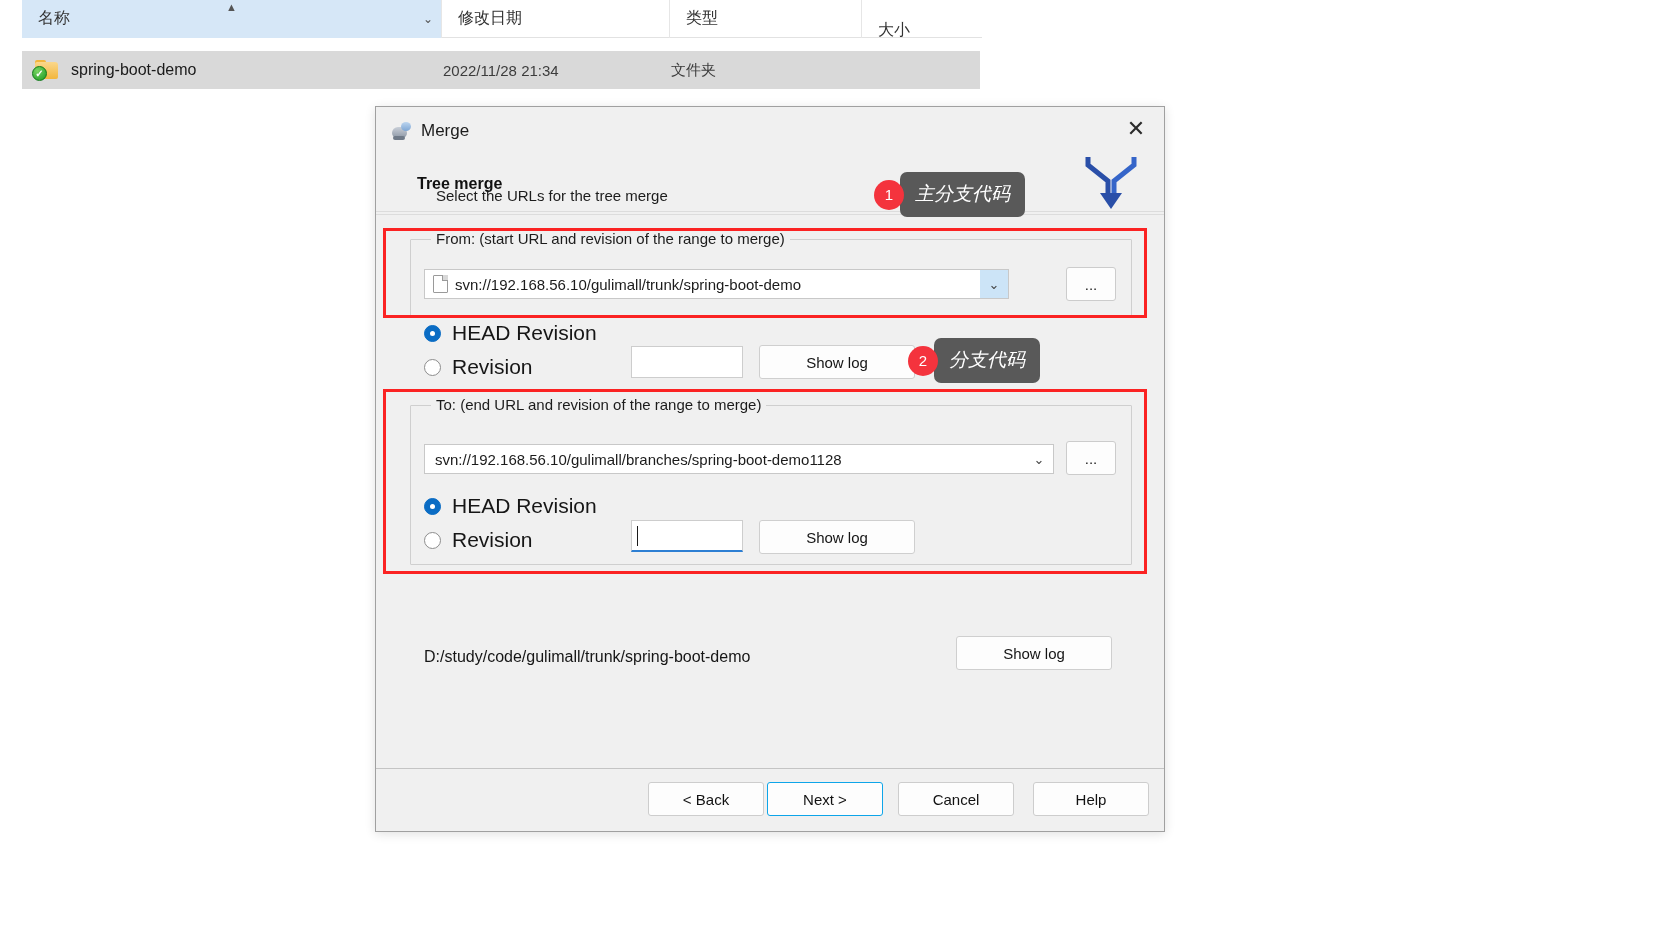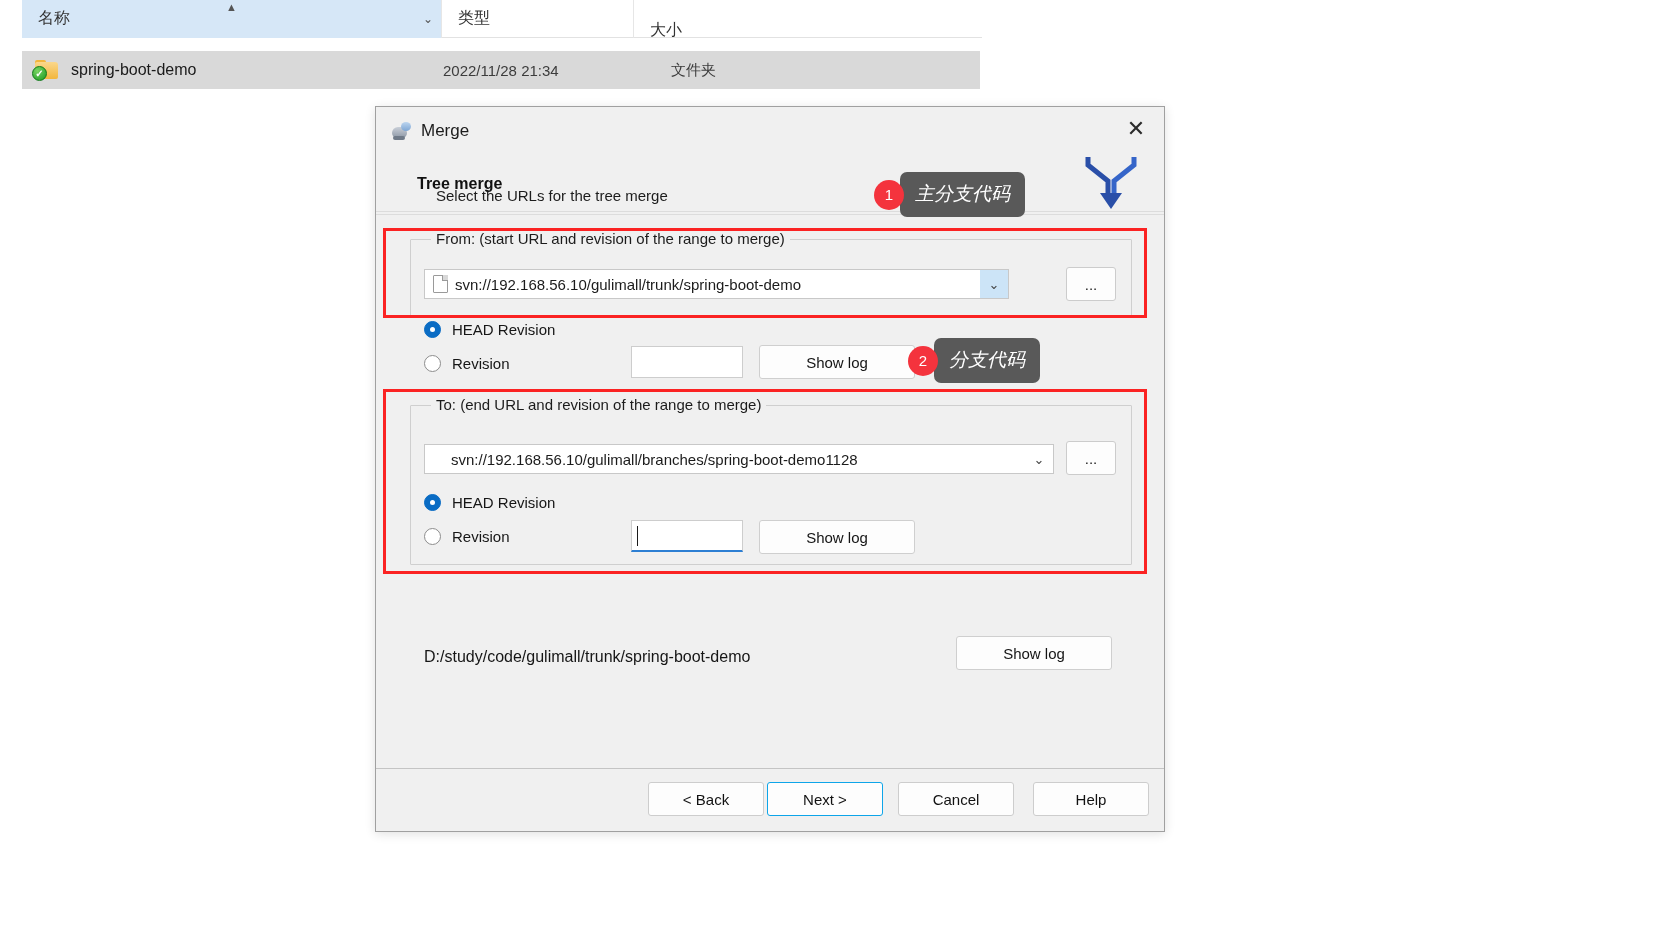--- a/index.html
+++ b/index.html
@@ -200,21 +200,21 @@
     margin-right: 11px; flex: none; position: relative;
   }
   .radio.checked {
     background: #0a6cc4; border-color: #0a6cc4;
   }
   .radio.checked::after {
     content: ""; position: absolute;
     left: 5px; top: 5px; width: 5px; height: 5px;
     border-radius: 50%; background: #ffffff;
   }
-  .radio-label { font-size: 15px; color: #161616; white-space: nowrap; }
+  .radio-label { font-size: 21px; color: #161616; white-space: nowrap; }
 
   .rev-input {
     position: absolute; width: 112px; height: 32px;
     background: #ffffff; border: 1px solid #cdcdcd;
   }
   .rev-input.focused { border-bottom: 2px solid #2d7fd3; }
   .caret {
     position: absolute; left: 5px; top: 5px;
     width: 1px; height: 20px; background: #1a1a1a;
   }
@@ -279,20 +279,23 @@
 <body>
 
 <div id="explorer">
 
   <div class="col-header-row">
     <div class="col-header name">
       <span class="sort-caret">▲</span>
       <span>名称</span>
       <span class="hdr-chevron">⌄</span>
     </div>
+    <div class="col-header date">
+      <span>修改日期</span>
+    </div>
     <div class="col-header type">
       <span>类型</span>
     </div>
     <div class="col-header size">
       <span>大小</span>
     </div>
   </div>
 
   <div class="file-row">
     <div class="file-icon">
@@ -356,21 +359,21 @@
 
   <div class="rev-input" style="left:255px; top:239px;" title=""></div>
 
   <div class="showlog-btn" style="left:383px; top:238px;">Show log</div>
 
   <div class="groupbox" style="left:34px; top:298px; width:722px; height:160px;">
     <span class="group-legend">To: (end URL and revision of the range to merge)</span>
   </div>
 
   <div class="url-combo" style="left:48px; top:337px; width:630px;">
-    <span class="url-text" style="margin-left:26px;">svn://192.168.56.10/gulimall/branches/spring-boot-demo1128</span>
+    <span class="url-text" style="margin-left:10px;">svn://192.168.56.10/gulimall/branches/spring-boot-demo1128</span>
     <div class="combo-arrow">⌄</div>
   </div>
 
   <div class="browse-btn" style="left:690px; top:334px;">...</div>
 
   <div class="radio-row" style="left:48px; top:387px;">
     <span class="radio checked"></span>
     <span class="radio-label">HEAD Revision</span>
   </div>
 

